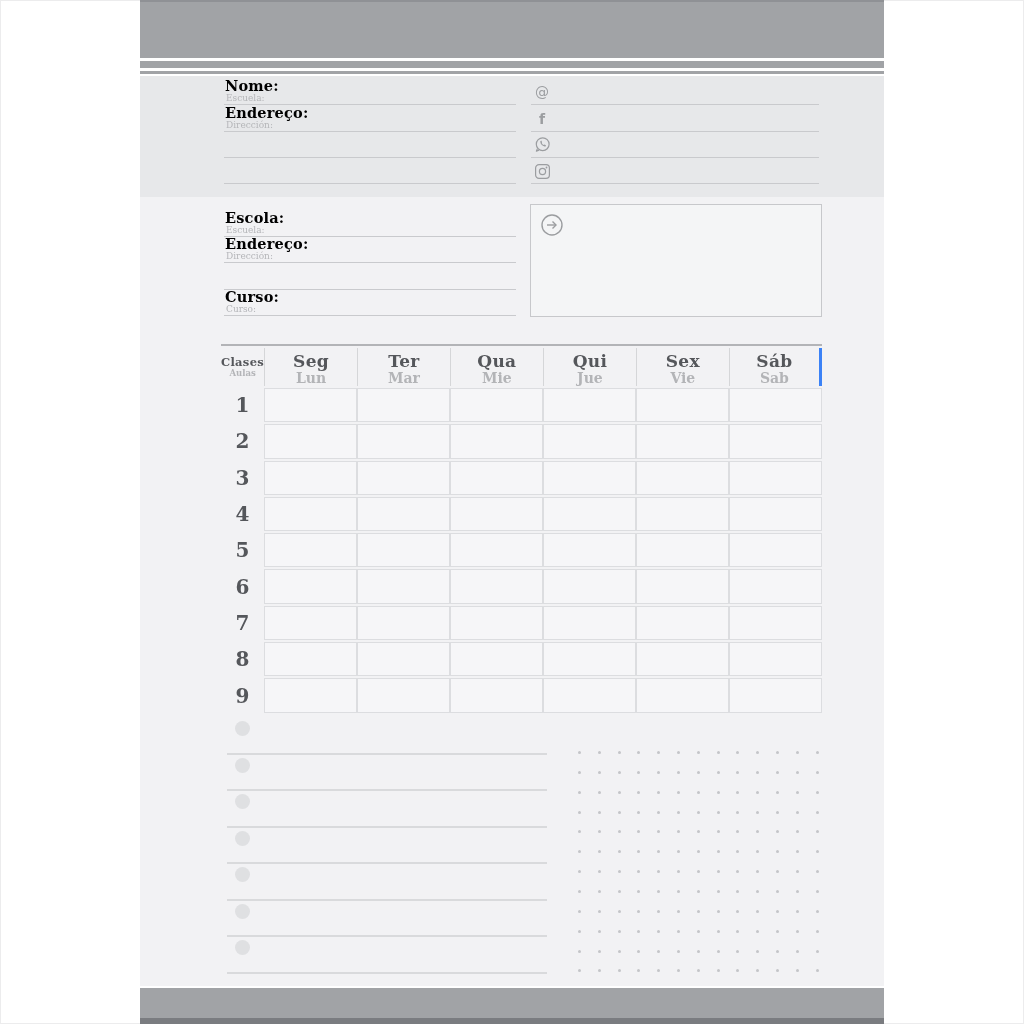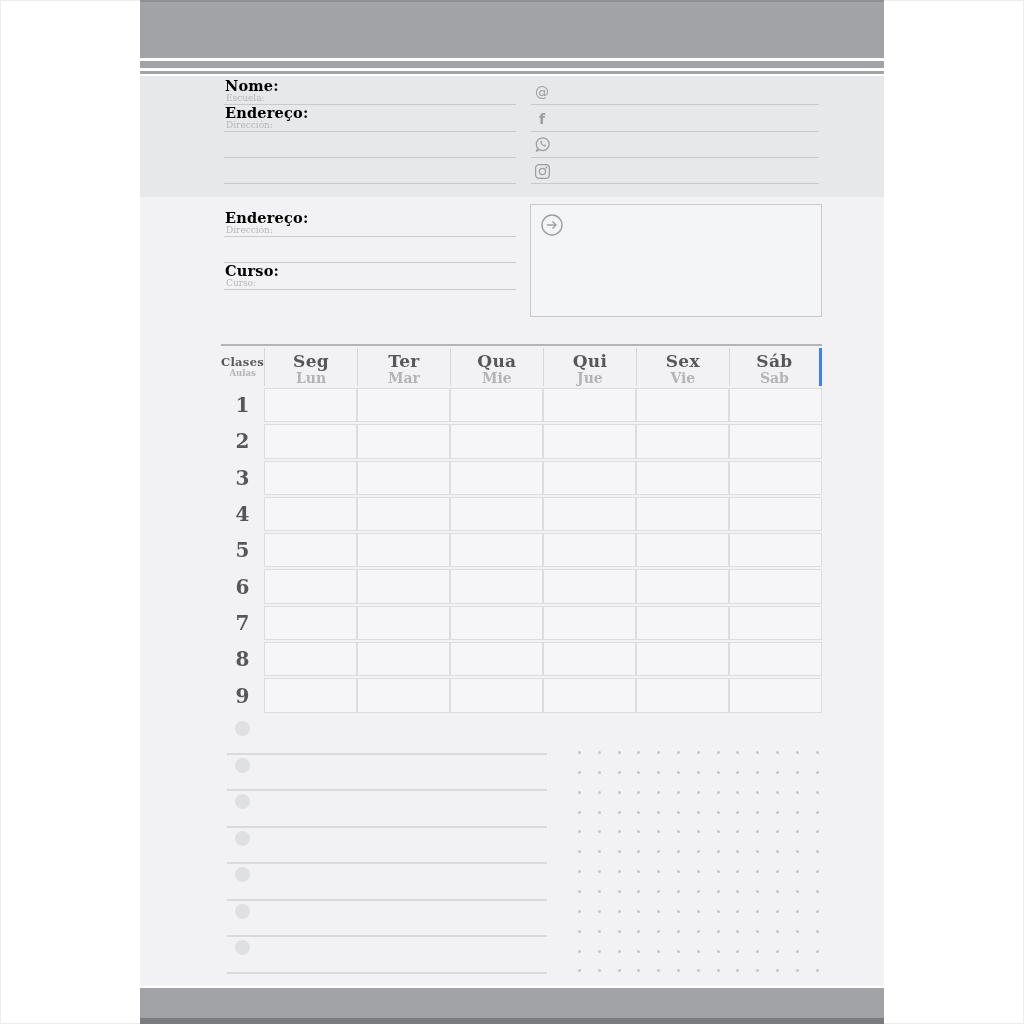--- a/index.html
+++ b/index.html
@@ -111,20 +111,24 @@
             <circle cx="12.5" cy="4.5" r="0.9" fill="currentColor" stroke="none"></circle>
           </svg>
         </span>
       </div>
     </div>
   </div>
 
   <div class="main-area">
 
     <div class="school-col">
+      <div class="fr">
+        <span class="lbl">Escola:</span>
+        <span class="sub">Escuela:</span>
+      </div>
       <div class="fr">
         <span class="lbl">Endereço:</span>
         <span class="sub">Dirección:</span>
       </div>
       <div class="fr"></div>
       <div class="fr">
         <span class="lbl">Curso:</span>
         <span class="sub">Curso:</span>
       </div>
     </div>

